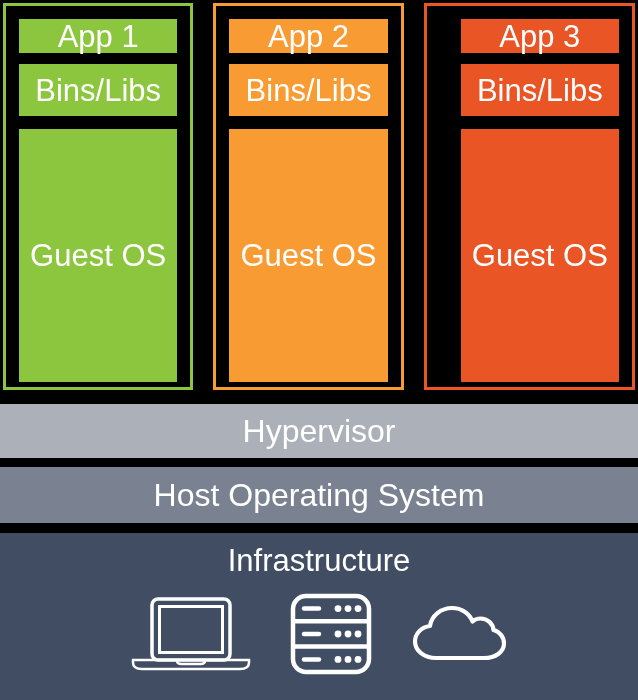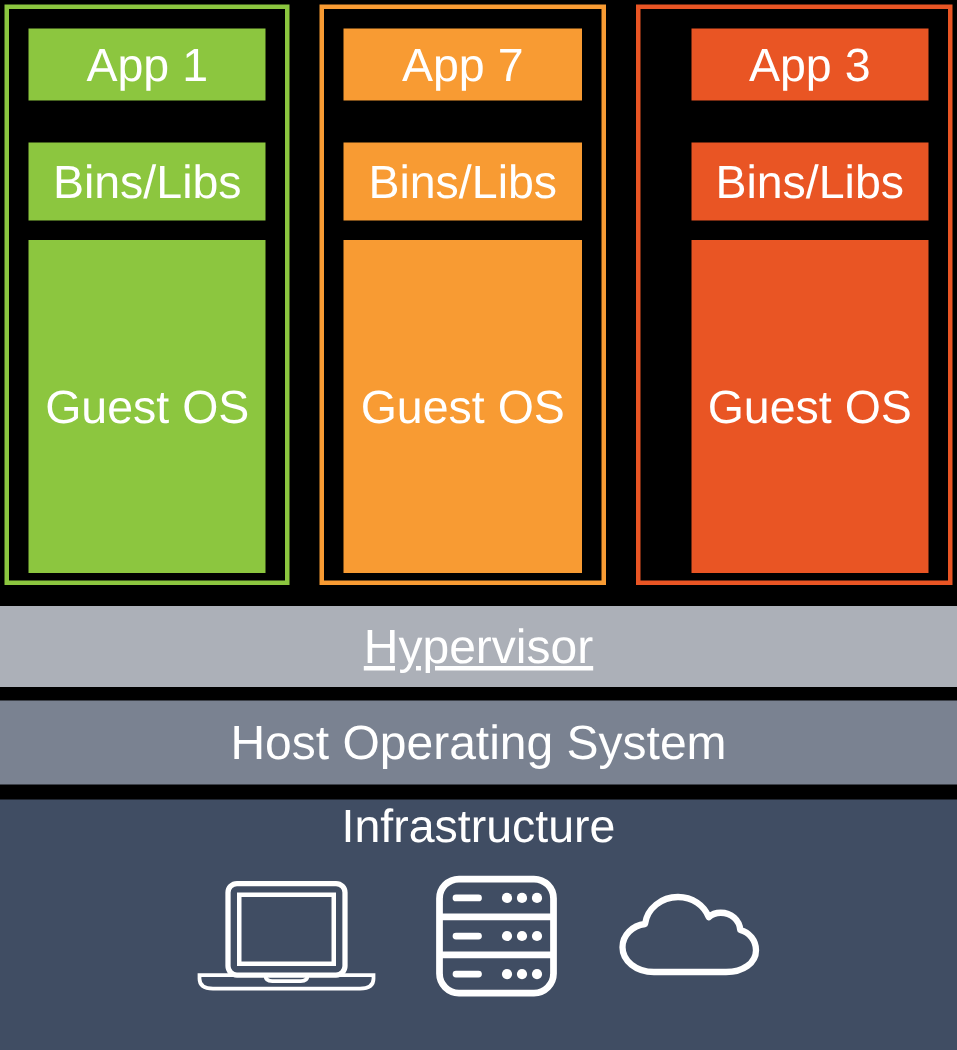--- a/index.html
+++ b/index.html
@@ -29,34 +29,35 @@
     background: #000;
     padding: 13px 13px 5px 13px;
     display: flex; flex-direction: column;
   }
   .vm-box {
     display: flex; align-items: center; justify-content: center;
     color: #fff;
     font-size: 31px;
     line-height: 1;
   }
-  .vm-box.app  { height: 48px; margin-bottom: 28px; align-items: center; }
+  .vm-box.app  { height: 34px; margin-bottom: 11px; align-items: center; }
   .vm-box.bins { height: 52px; margin-bottom: 13px; }
   .vm-box.os   { flex: 1; text-align: center; }
   
   .layer {
     display: flex; align-items: center; justify-content: center;
     color: #fff; font-size: 32px; line-height: 1;
   }
-  .layer.hypervisor { height: 54px; margin-bottom: 9px; text-decoration: underline; }
+  .layer.hypervisor { height: 54px; margin-bottom: 9px; }
   .layer.hostos     { height: 56px; margin-bottom: 10px; }
   .infra {
     flex: 1;
     box-sizing: border-box;
     display: flex; flex-direction: column; align-items: center;
+    padding-top: 10px;
   }
   .infra-title { color: #fff; font-size: 31px; line-height: 1.15; }
   .icons-row {
     display: flex; align-items: center;
     gap: 38px;
     margin-top: 14px;
   }
   .icon svg { display: block; }
 </style>
 </head>
@@ -73,21 +74,21 @@
       <div class="vm-box bins" style="background-color: rgb(140, 198, 63);">
         <span>Bins/Libs</span>
       </div>
       <div class="vm-box os" style="background-color: rgb(140, 198, 63);">
         <span>Guest OS</span>
       </div>
     </div>
 
     <div class="vm-column" style="border-color: rgb(248, 155, 51);">
       <div class="vm-box app" style="background-color: rgb(248, 155, 51);">
-        <span>App 7</span>
+        <span>App 2</span>
       </div>
       <div class="vm-box bins" style="background-color: rgb(248, 155, 51);">
         <span>Bins/Libs</span>
       </div>
       <div class="vm-box os" style="background-color: rgb(248, 155, 51);">
         <span>Guest OS</span>
       </div>
     </div>
 
     <div class="vm-column" style="border-color: rgb(233, 85, 36); padding-left: 34px;">

